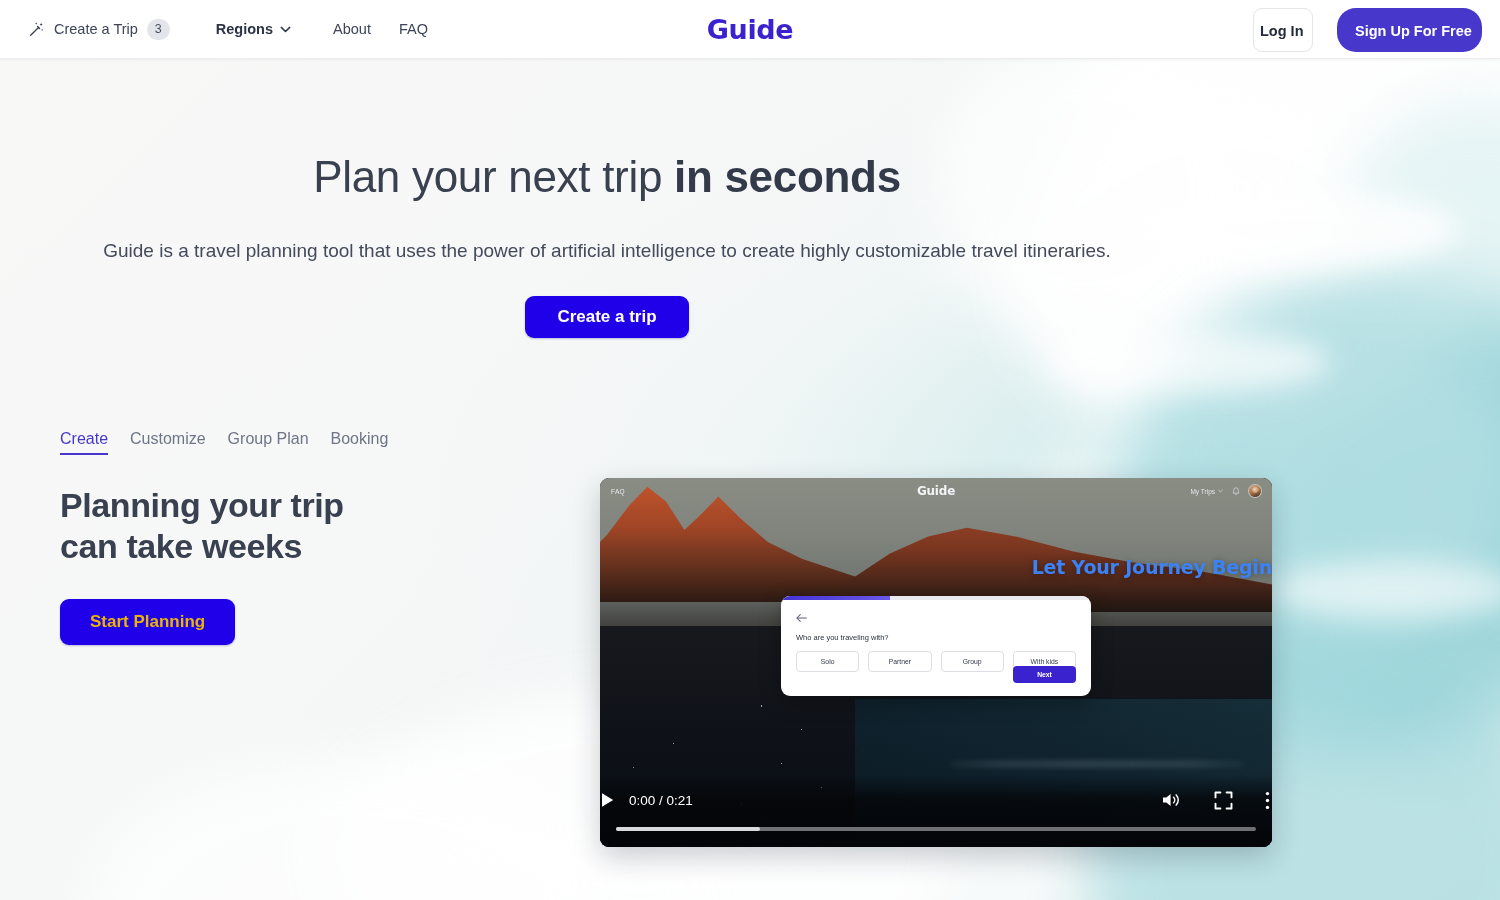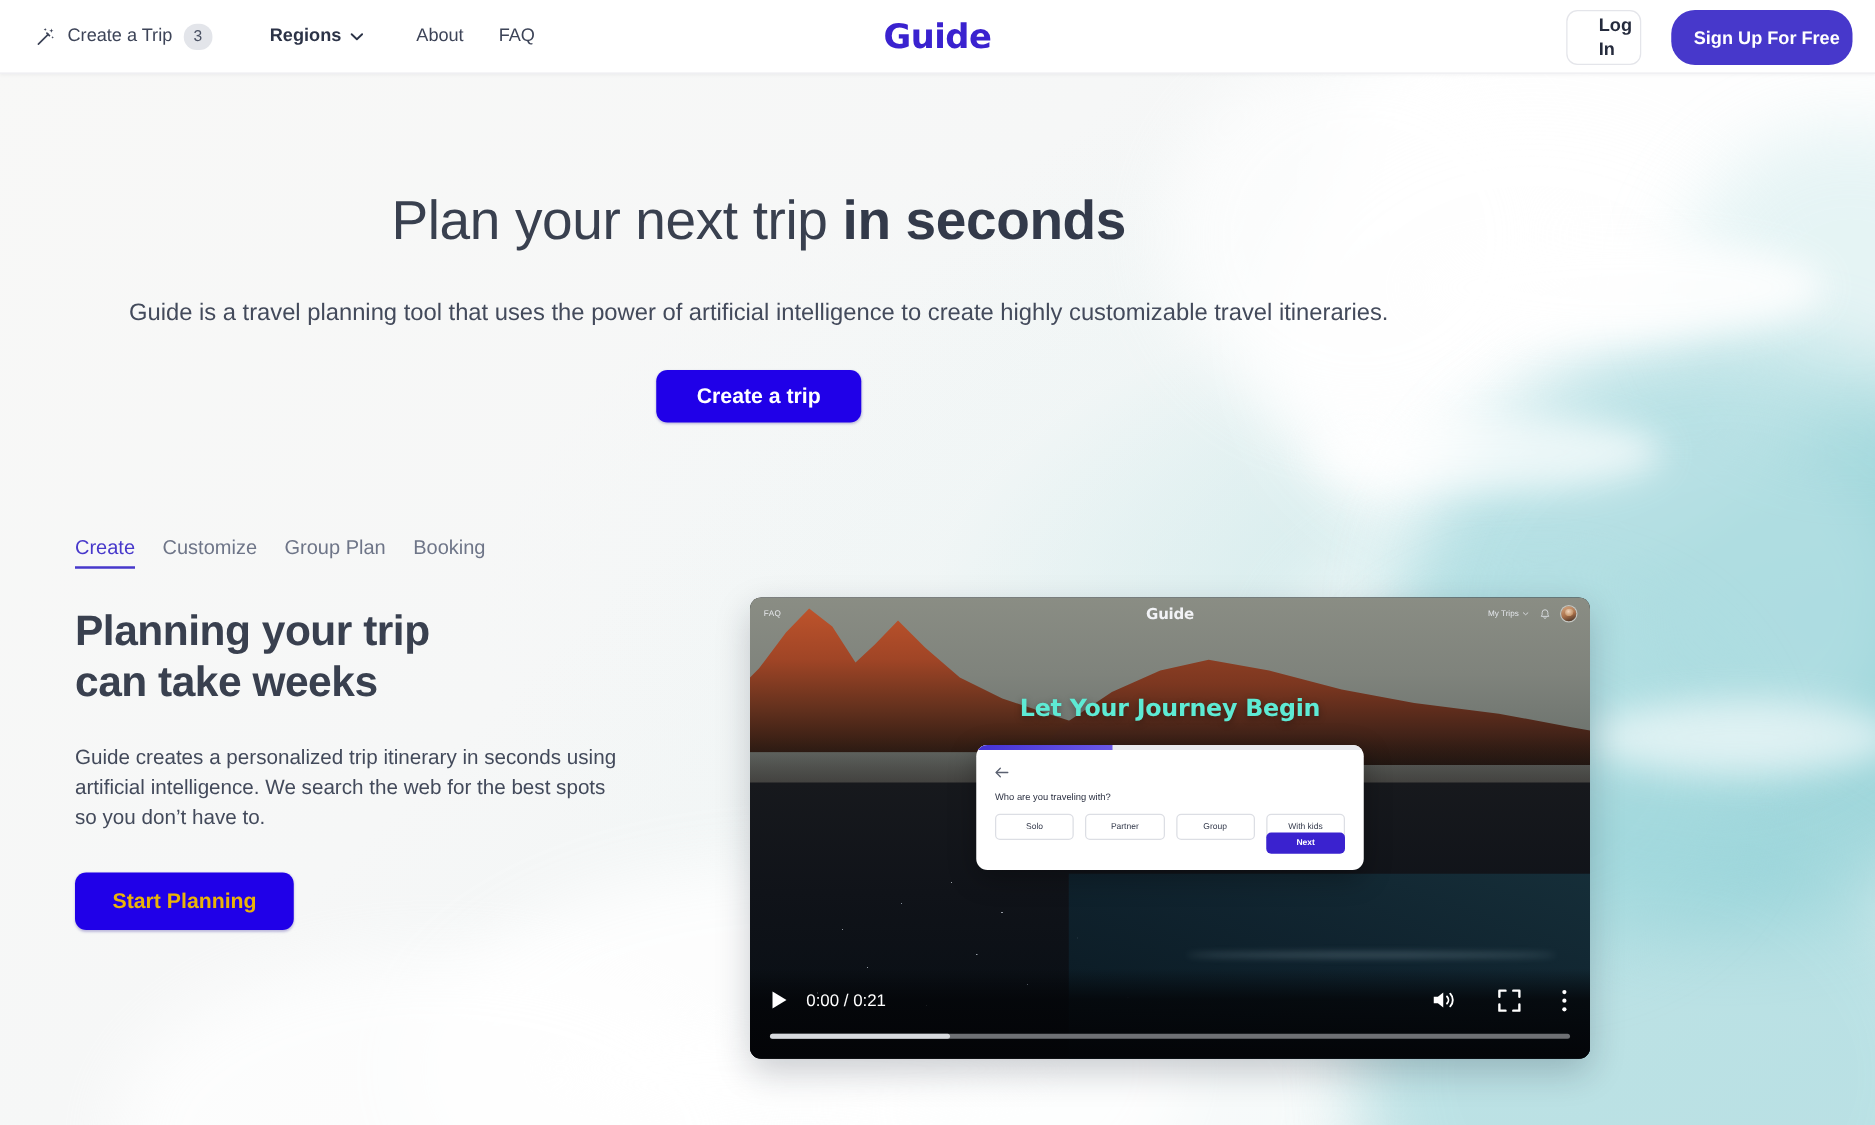--- a/index.html
+++ b/index.html
@@ -62,21 +62,21 @@
     pointer-events:auto;cursor:pointer;
   }
 
   .nav-right{
     position:absolute;right:18px;top:0;height:59px;
     display:flex;align-items:center;gap:24px;z-index:5;
   }
   .btn-login{
     width:60px;height:44px;border:1px solid #e4e5ea;border-radius:9px;
     background:#fff;color:#252b3d;font-size:14.5px;font-weight:700;
-    line-height:19px;padding:3px 0 0 25px;text-align:left;cursor:pointer;
+    line-height:19px;padding:3px 0 0 6px;text-align:left;cursor:pointer;
     font-family:inherit;overflow:hidden;
   }
   .btn-signup{
     width:145px;height:44px;border:none;border-radius:19px;
     background:#4738cb;color:#fff;font-size:14.5px;font-weight:700;
     line-height:19px;padding:3px 0 0 18px;text-align:left;cursor:pointer;
     font-family:inherit;overflow:hidden;
   }
 
   
@@ -171,22 +171,22 @@
     font-size:12px;font-weight:700;color:#f2f3f6;letter-spacing:-.2px;}
   .vnav-right{position:absolute;right:11px;display:flex;align-items:center;gap:9px;}
   .vnav-trips{font-size:6.5px;color:#e4e7ec;display:flex;align-items:center;gap:3px;cursor:pointer;}
   .bell{width:8px;height:9px;display:block;cursor:pointer;}
   .avatar{width:12px;height:12px;border-radius:50%;cursor:pointer;
     background:linear-gradient(160deg,#d9a982 0%,#a86f4a 55%,#3a2b22 100%);
     box-shadow:0 0 0 1px rgba(255,255,255,.5);overflow:hidden;position:relative;}
   .avatar::after{content:"";position:absolute;left:2.5px;top:1.5px;width:7px;height:6px;border-radius:50%;
     background:radial-gradient(circle at 40% 35%, #f0d3bb 0%, #c08f63 70%, transparent 72%);}
 
-  .vtitle{position:absolute;left:0;right:0;top:78px;text-align:center;z-index:4;
-    font-family:"DejaVu Sans",sans-serif;font-size:19px;font-weight:700;color:#5eead4;letter-spacing:-.2px;
+  .vtitle{position:absolute;left:0;right:0;top:78px;text-align:right;z-index:4;
+    font-family:"DejaVu Sans",sans-serif;font-size:19px;font-weight:700;color:#3b82f6;letter-spacing:-.2px;
     text-shadow:0 1px 6px rgba(0,0,0,.35);}
 
   
   .vmodal{
     position:absolute;left:181px;top:118px;width:310px;height:100px;z-index:6;
     background:#fff;border-radius:9px;overflow:hidden;
     box-shadow:0 6px 22px rgba(0,0,0,.3);
   }
   .vprog{position:absolute;left:0;top:0;height:4px;width:100%;background:#e9eaee;}
   .vprog i{display:block;height:100%;width:35%;background:linear-gradient(90deg,#4432d4,#6a58e8);}
@@ -202,21 +202,21 @@
     position:absolute;right:15px;bottom:13px;width:63px;height:17px;border:none;border-radius:4px;
     background:#3a22cf;color:#fff;font-size:6.8px;font-weight:600;cursor:pointer;font-family:inherit;
     display:flex;align-items:center;justify-content:center;
   }
 
   
   .vctl{
     position:absolute;left:0;right:0;bottom:0;height:72px;z-index:8;
     background:linear-gradient(180deg,rgba(4,6,9,.0) 0%,rgba(4,6,9,.82) 34%,rgba(3,4,7,.97) 100%);
   }
-  .vctl-row{position:absolute;left:0;right:0;top:12px;height:26px;display:flex;align-items:center;padding:0 16px;}
+  .vctl-row{position:absolute;left:0;right:0;top:12px;height:26px;display:flex;align-items:center;padding:0 0;}
   .vplay{width:15px;height:16px;cursor:pointer;display:block;flex:none;}
   .vtime{margin-left:14px;font-size:13.5px;color:#fff;font-family:"Liberation Sans",sans-serif;}
   .vspacer{flex:1;}
   .vicon{cursor:pointer;display:block;}
   .vctl-right{display:flex;align-items:center;gap:32px;padding-right:2px;}
   .vbar{position:absolute;left:16px;right:16px;bottom:16px;height:4px;border-radius:2px;background:#6e7074;}
   .vbar i{position:absolute;left:0;top:0;bottom:0;width:22.5%;background:#d8dade;border-radius:2px;}
 </style>
 </head>
 <body>
@@ -305,21 +305,20 @@
     <div class="tab">Customize</div>
     <div class="tab">Group Plan</div>
     <div class="tab">Booking</div>
   </div>
 
   <h2 class="feat-title">
     <span>Planning your trip</span><br>
     <span>can take weeks</span>
   </h2>
 
-  <p class="feat-body">Guide creates a personalized trip itinerary in seconds using artificial intelligence. We search the web for the best spots so you don’t have to.</p>
 
   <button class="feat-cta">Start Planning</button>
 </section>
 
 <div id="player">
 
   <div class="scene">
     <div class="sky"></div>
     <div class="mtn mtn-a"></div>
     <div class="mtn mtn-b"></div>

